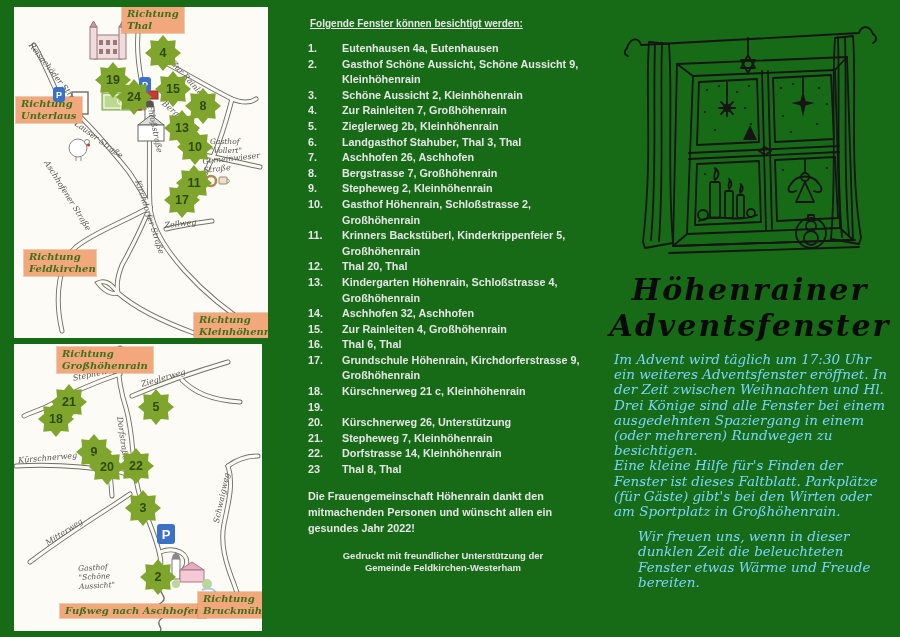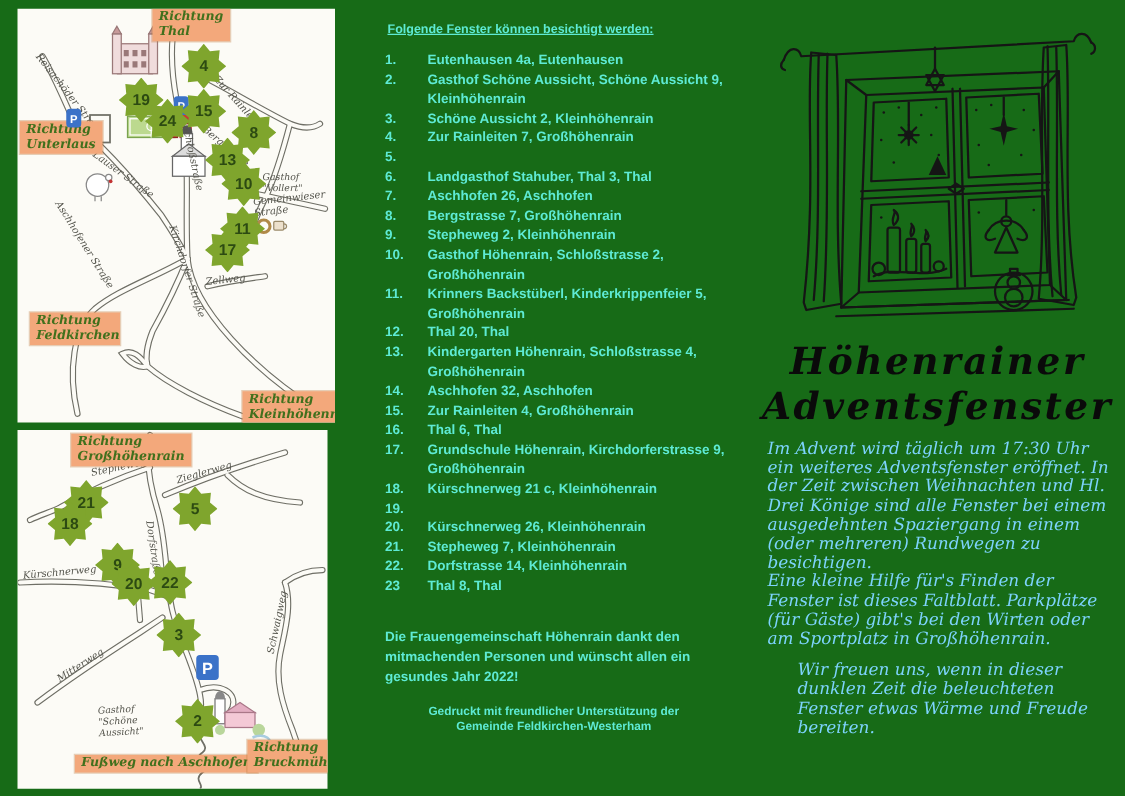--- a/index.html
+++ b/index.html
@@ -28,27 +28,27 @@
     justify-content:center;clip-path:polygon(50% 0%,63.8% 16.7%,85.4% 14.6%,83.3% 36.2%,100% 50%,
     83.3% 63.8%,85.4% 85.4%,63.8% 83.3%,50% 100%,36.2% 83.3%,14.6% 85.4%,16.7% 63.8%,0% 50%,
     16.7% 36.2%,14.6% 14.6%,36.2% 16.7%);}
   .star span{color:#2c4a12;font-weight:bold;font-size:12.5px;}
   .p-icon{position:absolute;background:#3b72c8;color:#fff;font-weight:bold;border-radius:3px;
     display:flex;align-items:center;justify-content:center;}
   .p-small{width:12px;height:15px;font-size:9px;}
   .p-big{width:18px;height:20px;font-size:13px;}
 
   
-  .list-col{position:absolute;left:308px;top:18px;width:295px;color:#5eead4;}
+  .list-col{position:absolute;left:308px;top:18px;width:295px;color:#e5e5e5;}
   .list-col h1{font-size:10px;font-weight:bold;text-decoration:underline;margin:0 0 12px 2px;}
   .adv-list{margin:0;padding:0;list-style:none;}
   .adv-list li{display:flex;font-size:10.8px;font-weight:bold;line-height:15.6px;}
   .adv-list .num{width:34px;flex:0 0 34px;}
   .adv-list .txt{width:252px;}
-  .thanks{font-size:10.8px;font-weight:bold;line-height:16px;width:260px;margin-top:24px;}
+  .thanks{font-size:10.8px;font-weight:bold;line-height:16px;width:260px;margin-top:10px;}
   .printed{font-size:9.5px;font-weight:bold;text-align:center;width:270px;margin-top:14px;line-height:12px;}
 
   
   .window-art{position:absolute;left:615px;top:12px;}
   .win{stroke:#151515;stroke-width:1.8;fill:none;stroke-linecap:round;stroke-linejoin:round;}
   .winfill{fill:#151515;stroke:none;}
   .right-title{position:absolute;left:608px;top:272px;width:284px;text-align:center;
     font-family:"DejaVu Serif",serif;font-style:italic;font-weight:bold;color:#0a0a0a;
     font-size:30px;line-height:36px;letter-spacing:2px;}
   .right-paras{position:absolute;left:614px;top:352px;width:278px;
@@ -171,21 +171,21 @@
 
     <div class="star" style="left:131px;top:28px;">
         <span>4</span>
       </div>
     <div class="star" style="left:81px;top:55px;">
         <span>19</span>
       </div>
     <div class="star" style="left:102px;top:72px;">
         <span>24</span>
       </div>
-    <div class="star" style="left:131px;top:64px;">
+    <div class="star" style="left:141px;top:64px;">
         <span>15</span>
       </div>
     <div class="star" style="left:171px;top:81px;">
         <span>8</span>
       </div>
     <div class="star" style="left:150px;top:103px;">
         <span>13</span>
       </div>
     <div class="star" style="left:163px;top:122px;">
         <span>10</span>
@@ -303,20 +303,21 @@
       <li>
           <span class="num">3.</span>
           <span class="txt">Schöne Aussicht 2, Kleinhöhenrain</span>
         </li>
       <li>
           <span class="num">4.</span>
           <span class="txt">Zur Rainleiten 7, Großhöhenrain</span>
         </li>
       <li>
           <span class="num">5.</span>
+          <span class="txt">Zieglerweg 2b, Kleinhöhenrain</span>
         </li>
       <li>
           <span class="num">6.</span>
           <span class="txt">Landgasthof Stahuber, Thal 3, Thal</span>
         </li>
       <li>
           <span class="num">7.</span>
           <span class="txt">Aschhofen 26, Aschhofen</span>
         </li>
       <li>
@@ -361,21 +362,21 @@
         </li>
       <li>
           <span class="num">18.</span>
           <span class="txt">Kürschnerweg 21 c, Kleinhöhenrain</span>
         </li>
       <li>
           <span class="num">19.</span>
         </li>
       <li>
           <span class="num">20.</span>
-          <span class="txt">Kürschnerweg 26, Kleinhöhenrain</span>
+          <span class="txt">Kürschnerweg 26, Unterstützung</span>
         </li>
       <li>
           <span class="num">21.</span>
           <span class="txt">Stepheweg 7, Kleinhöhenrain</span>
         </li>
       <li>
           <span class="num">22.</span>
           <span class="txt">Dorfstrasse 14, Kleinhöhenrain</span>
         </li>
       <li>

